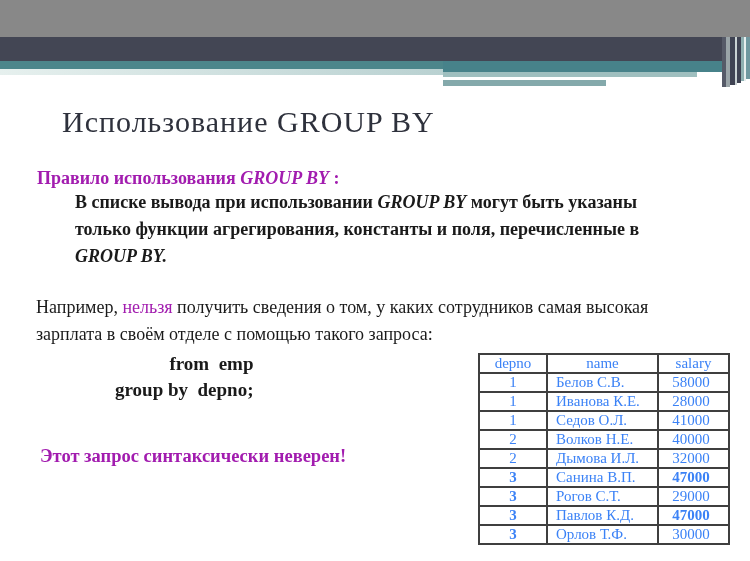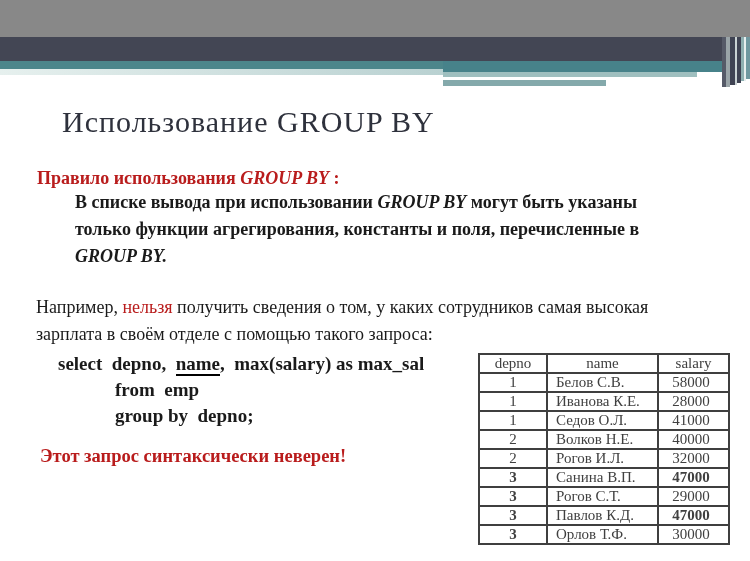--- a/index.html
+++ b/index.html
@@ -25,37 +25,37 @@
   .s5{left:15px;width:4px;height:46px;background:#3f4353;}
   .s6{left:19px;width:3px;height:44px;background:#8fb0b2;}
   .s7{left:22px;width:2px;height:44px;background:#e6eeee;}
   .s8{left:24px;width:4px;height:42px;background:#6f98a0;}
   
   .abs{position:absolute;}
   .title{
     left:62px;top:68px;font-size:30px;letter-spacing:1px;color:#2e313c;
     white-space:pre;
   }
-  .red{color:#b91c1c;}
+  .red{color:#a21caf;}
   .kw{font-style:italic;}
   .b{font-weight:bold;}
   .rule-heading{left:37px;top:131px;font-size:18px;font-weight:bold;white-space:pre;}
   .rule-body{left:75px;top:152px;font-size:18px;font-weight:bold;line-height:27px;}
   .rule-body .line{white-space:pre;}
   .example{left:36px;top:257px;font-size:18px;line-height:27px;}
   .example .line{white-space:pre;}
   .code{left:58px;top:314px;font-size:19px;font-weight:bold;line-height:26px;}
   .code .line{white-space:pre;}
-  .code .indent{padding-left:57px;}
+  .code .indent{padding-left:57px;text-align:right;}
   .uline{border-bottom:2px solid #000;}
   .warning{left:40px;top:409px;font-size:18.5px;font-weight:bold;white-space:pre;}
   
   .emp-table{
     position:absolute;left:478px;top:316px;border-collapse:collapse;
-    font-size:15px;color:#404040;
+    font-size:15px;color:#3b82f6;
   }
   .emp-table td,.emp-table th{
     border:2px solid #3f3f3f;height:17px;line-height:17px;
     font-weight:normal;padding:0;
   }
   .col-depno{width:66px;text-align:center;}
   .col-name{width:101px;text-align:left;padding-left:8px !important;}
   .col-salary{width:64px;text-align:center;padding-right:5px !important;}
   .emp-table th{text-align:center;padding-left:0 !important;padding-right:0 !important;}
   .emp-table td.b{font-weight:bold;}
@@ -92,21 +92,20 @@
     <div class="line">только функции агрегирования, константы и поля, перечисленные в</div>
     <div class="line kw">GROUP BY.</div>
   </div>
 
   <div class="abs example">
     <div class="line"><span>Например, </span><span class="red">нельзя</span><span> получить сведения о том, у каких сотрудников самая высокая</span></div>
     <div class="line">зарплата в своём отделе с помощью такого запроса:</div>
   </div>
 
   <div class="abs code">
-    <div class="line"><span>select  depno,  </span><span class="uline">name</span><span>,  max(salary) as max_sal</span></div>
     <div class="line indent">from  emp</div>
     <div class="line indent">group by  depno;</div>
   </div>
 
   <div class="abs warning red">Этот запрос синтаксически неверен!</div>
 
   <table class="emp-table">
     <tbody>
         <tr>
       <th class="col-depno">depno</th>
@@ -128,21 +127,21 @@
       <td class="col-name">Седов О.Л.</td>
       <td class="col-salary">41000</td>
     </tr>
     <tr>
       <td class="col-depno">2</td>
       <td class="col-name">Волков Н.Е.</td>
       <td class="col-salary">40000</td>
     </tr>
     <tr>
       <td class="col-depno">2</td>
-      <td class="col-name">Рогов И.Л.</td>
+      <td class="col-name">Дымова И.Л.</td>
       <td class="col-salary">32000</td>
     </tr>
     <tr>
       <td class="col-depno b">3</td>
       <td class="col-name">Санина В.П.</td>
       <td class="col-salary b">47000</td>
     </tr>
     <tr>
       <td class="col-depno b">3</td>
       <td class="col-name">Рогов С.Т.</td>

